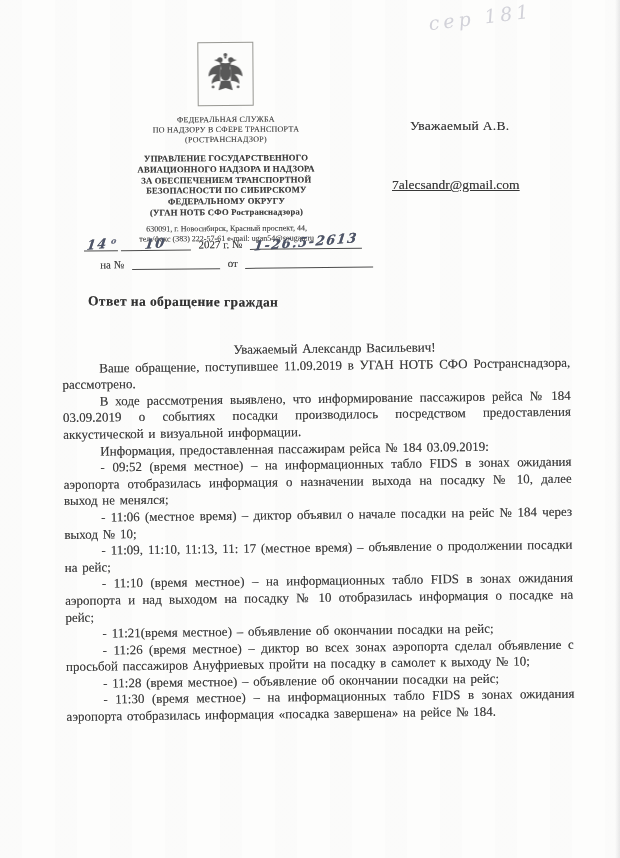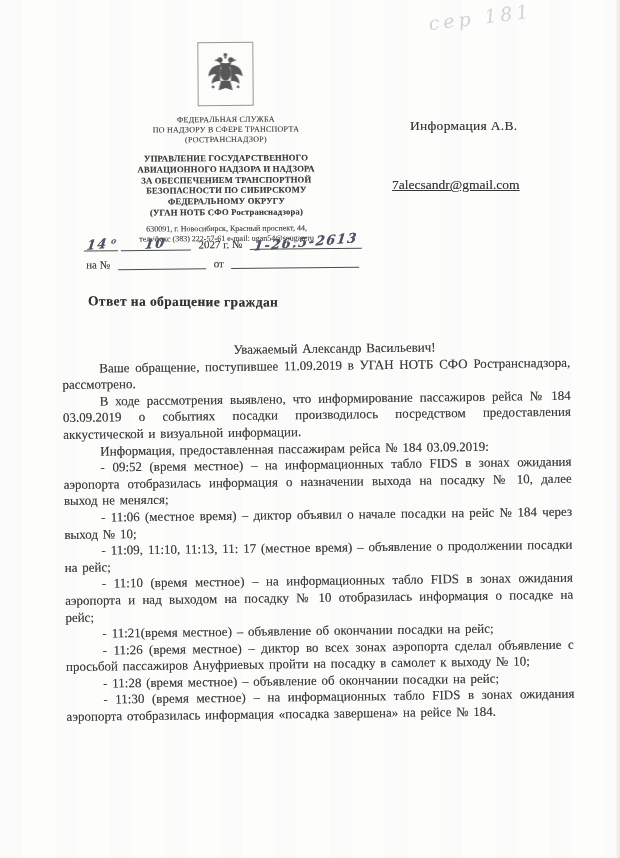--- a/index.html
+++ b/index.html
@@ -132,29 +132,29 @@
   </div>
 
   <div class="dateblock">
     <div class="drow">
       <span class="slot w34"><span class="hw hw-day">14</span></span>
       <span class="slot w70"><span class="hw">10</span></span>
       <span class="printed">2027 г. №</span>
       <span class="slot w112"><span class="hw">1-26.5-2613</span></span>
     </div>
     <div class="drow">
-      <span class="printed" style="margin-left:2px">на №</span>
+      <span class="printed" style="margin-left:16px">на №</span>
       <span class="slot w88"></span>
       <span class="printed">от</span>
       <span class="slot w128"></span>
     </div>
   </div>
 
   <div class="recipient">
-    <div class="name">Информация А.В.</div>
+    <div class="name">Уважаемый А.В.</div>
     <div class="email">7alecsandr@gmail.com</div>
   </div>
 
   <div class="subject">Ответ на обращение граждан</div>
 
   <div class="body">
     <p class="greeting">Уважаемый Александр Васильевич!</p>
     <p>Ваше обращение, поступившее 11.09.2019 в УГАН НОТБ СФО Ространснадзора, рассмотрено.</p>
     <p>В ходе рассмотрения выявлено, что информирование пассажиров рейса № 184 03.09.2019 о событиях посадки производилось посредством предоставления аккустической и визуальной информации.</p>
     <p>Информация, предоставленная пассажирам рейса № 184 03.09.2019:</p>

